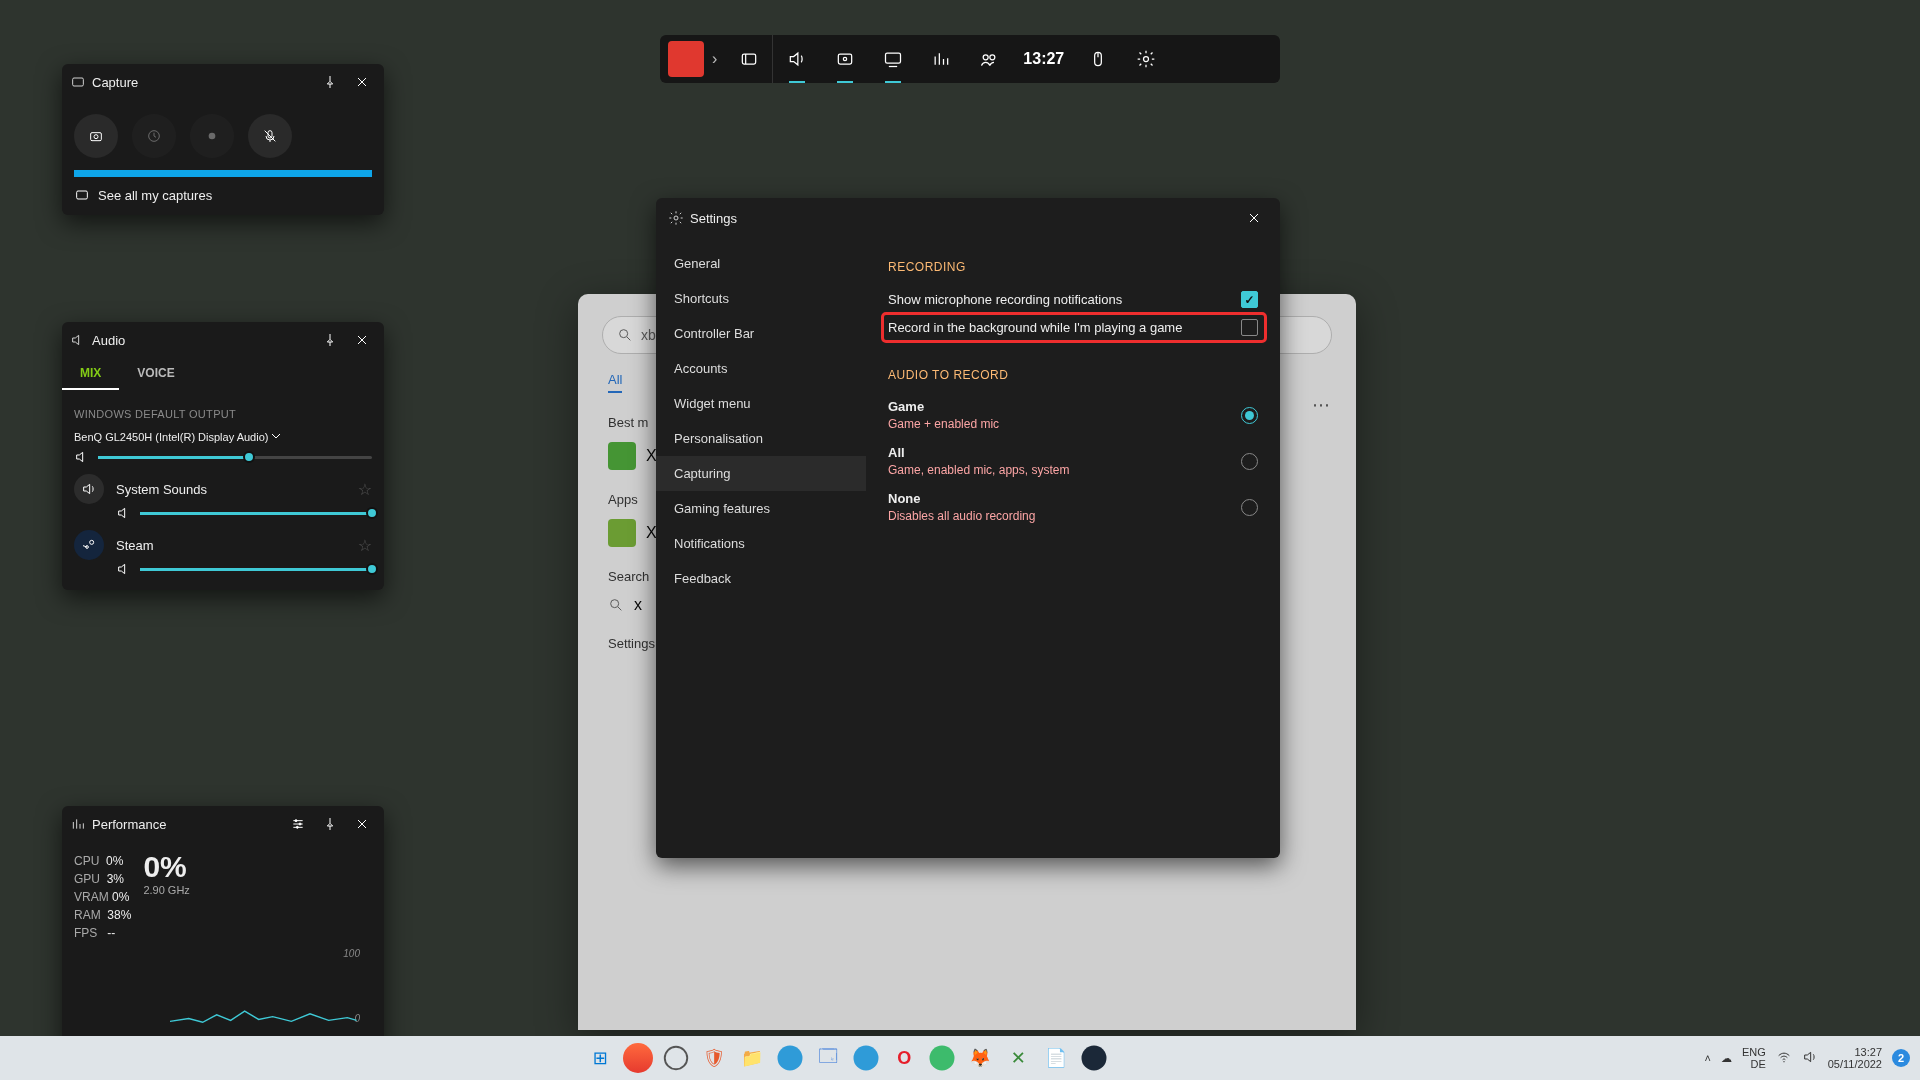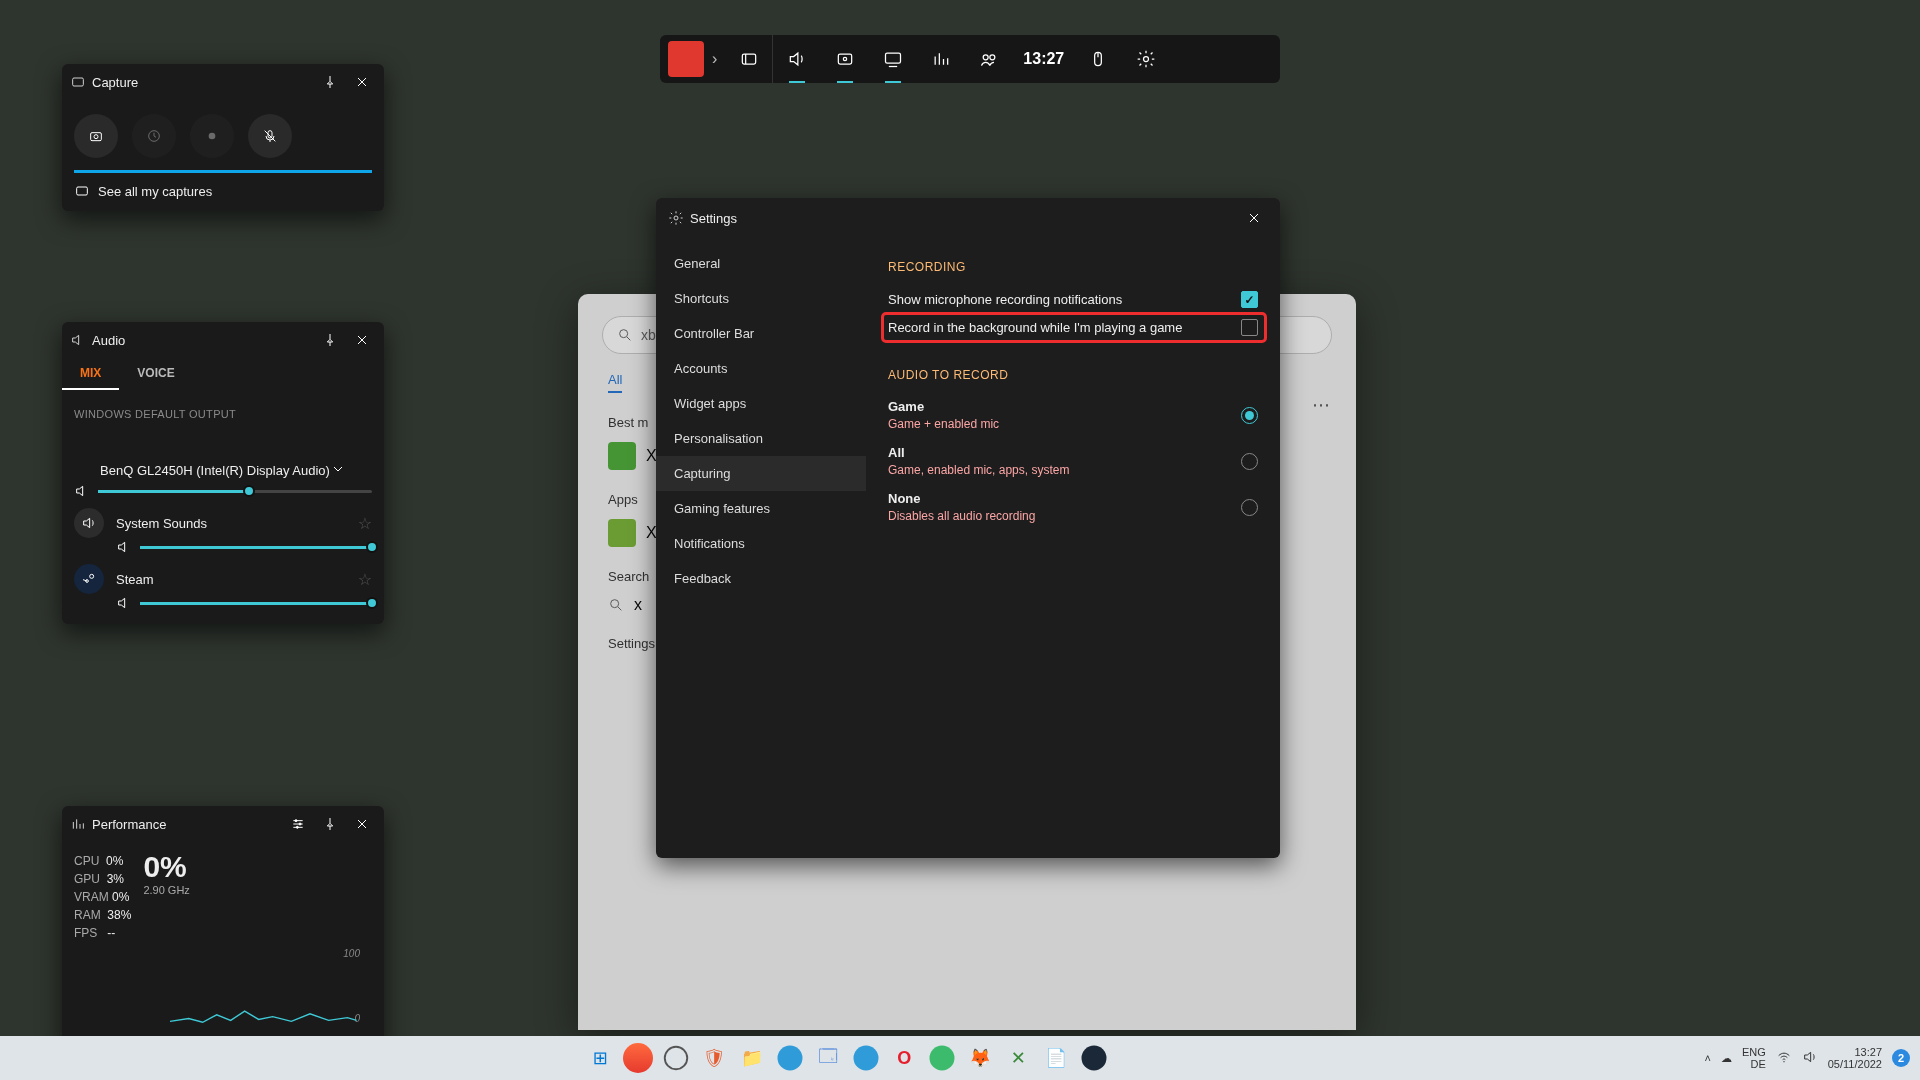--- a/index.html
+++ b/index.html
@@ -21,29 +21,29 @@
 .panel .titlebar .ticon { width:16px; height:16px; margin-right:6px; opacity:.8; }
 .panel .winctl { margin-left:auto; display:flex; gap:4px; }
 .panel .winctl .wbtn { width:28px; height:28px; display:flex; align-items:center; justify-content:center; border-radius:3px; }
 .panel .body { padding:8px 12px; }
 
 
 #capture { top:64px; left:62px; width:322px; }
 .cap-row { display:flex; gap:14px; padding:6px 0 12px; justify-content:flex-start; }
 .cap-btn { width:44px; height:44px; border-radius:50%; background:#2a2a2a; display:flex; align-items:center; justify-content:center; }
 .cap-btn.dim { opacity:.35; }
-.cap-link { display:flex; align-items:center; gap:8px; padding:10px 0 4px; border-top:3px solid #0ea5e9; font-size:13px; }
+.cap-link { display:flex; align-items:center; gap:8px; padding:10px 0 4px; border-top:7px solid #0ea5e9; font-size:13px; }
 
 
 #audio { top:322px; left:62px; width:322px; }
 .tabs { display:flex; font-size:12px; font-weight:600; color:#bbb; }
 .tabs .tab { flex:0 0 auto; padding:8px 18px; }
-.tabs .tab.on { color:#f97316; border-bottom:2px solid #fff; }
+.tabs .tab.on { color:#84cc16; border-bottom:2px solid #fff; }
 .sub { font-size:11px; letter-spacing:.3px; color:#8a8a8a; padding:10px 0 6px; }
-.drow { display:flex; align-items:center; justify-content:center; font-size:13px; padding:2px 0 6px;margin-top:33px; }
+.drow { display:flex; align-items:center; justify-content:flex-start; font-size:11px; padding:2px 0 6px; }
 .slider { height:18px; display:flex; align-items:center; gap:8px; padding:2px 0 10px; }
 .track { flex:1; height:3px; background:#444; position:relative; border-radius:2px; }
 .track .fill { position:absolute; left:0; top:0; bottom:0; background:#3fc9d6; }
 .track .knob { position:absolute; top:50%; width:12px; height:12px; background:#3fc9d6; border:2px solid #111; border-radius:50%; transform:translate(-50%,-50%); }
 .mixrow { display:flex; align-items:center; gap:12px; padding:4px 0; }
 .appic { width:30px; height:30px; border-radius:50%; background:#2c2c2c; display:flex; align-items:center; justify-content:center; }
 .apptxt { flex:1; font-size:13px; }
 .star { opacity:.25; }
 
 
@@ -401,21 +401,21 @@
           </svg>
         </div>
     </div>
   </div>
   <div class="split">
     <div class="snav">
       <div class="item">General</div>
       <div class="item">Shortcuts</div>
       <div class="item">Controller Bar</div>
       <div class="item">Accounts</div>
-      <div class="item">Widget apps</div>
+      <div class="item">Widget menu</div>
       <div class="item">Personalisation</div>
       <div class="item on">Capturing</div>
       <div class="item">Gaming features</div>
       <div class="item">Notifications</div>
       <div class="item">Feedback</div>
     </div>
     <div class="spane">
       <div class="hdr">RECORDING</div>
       <div class="srow">
         <span>Show microphone recording notifications</span>

